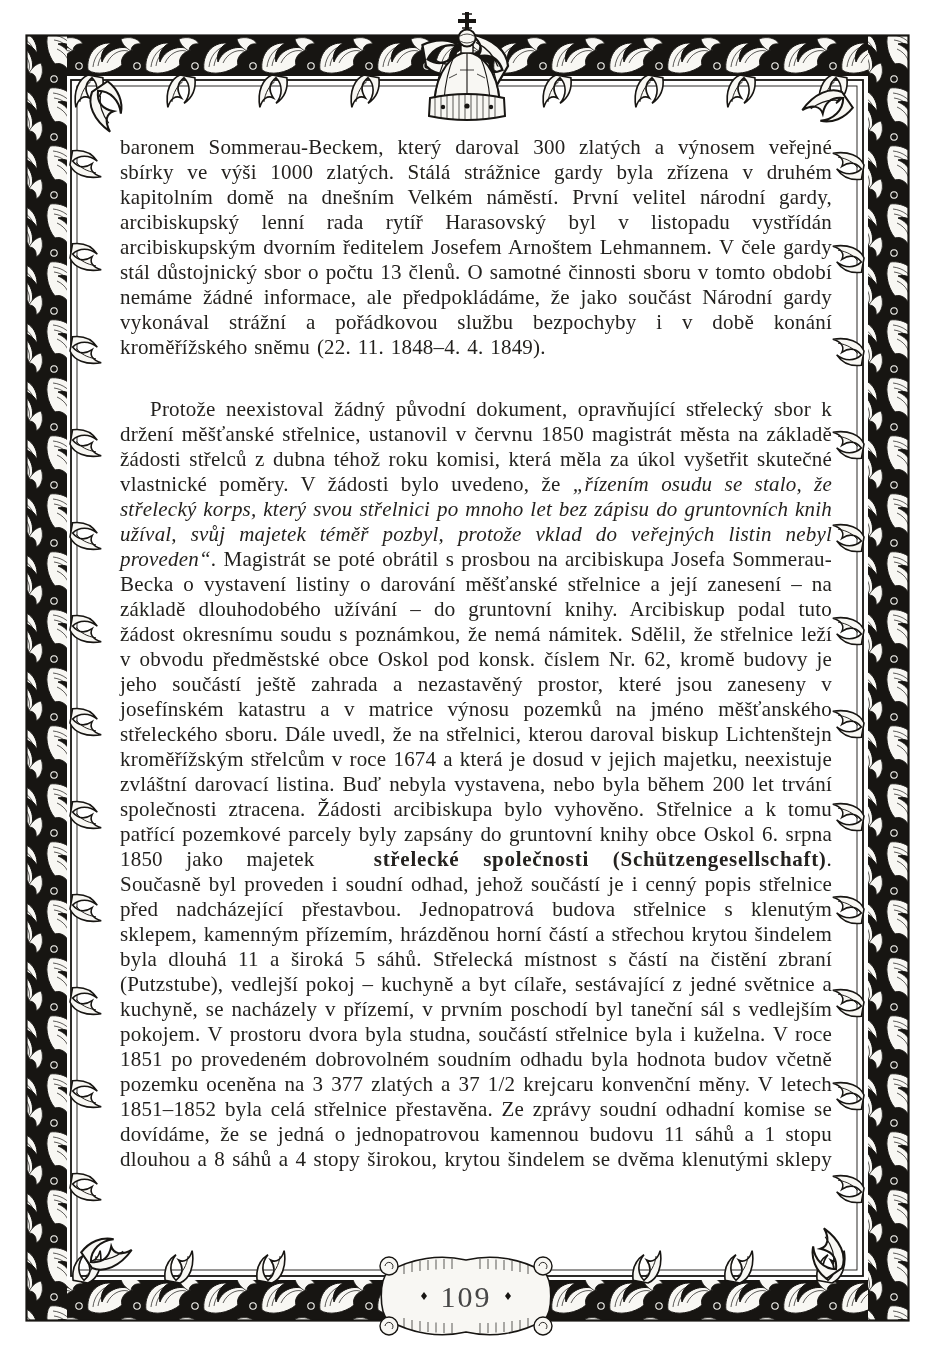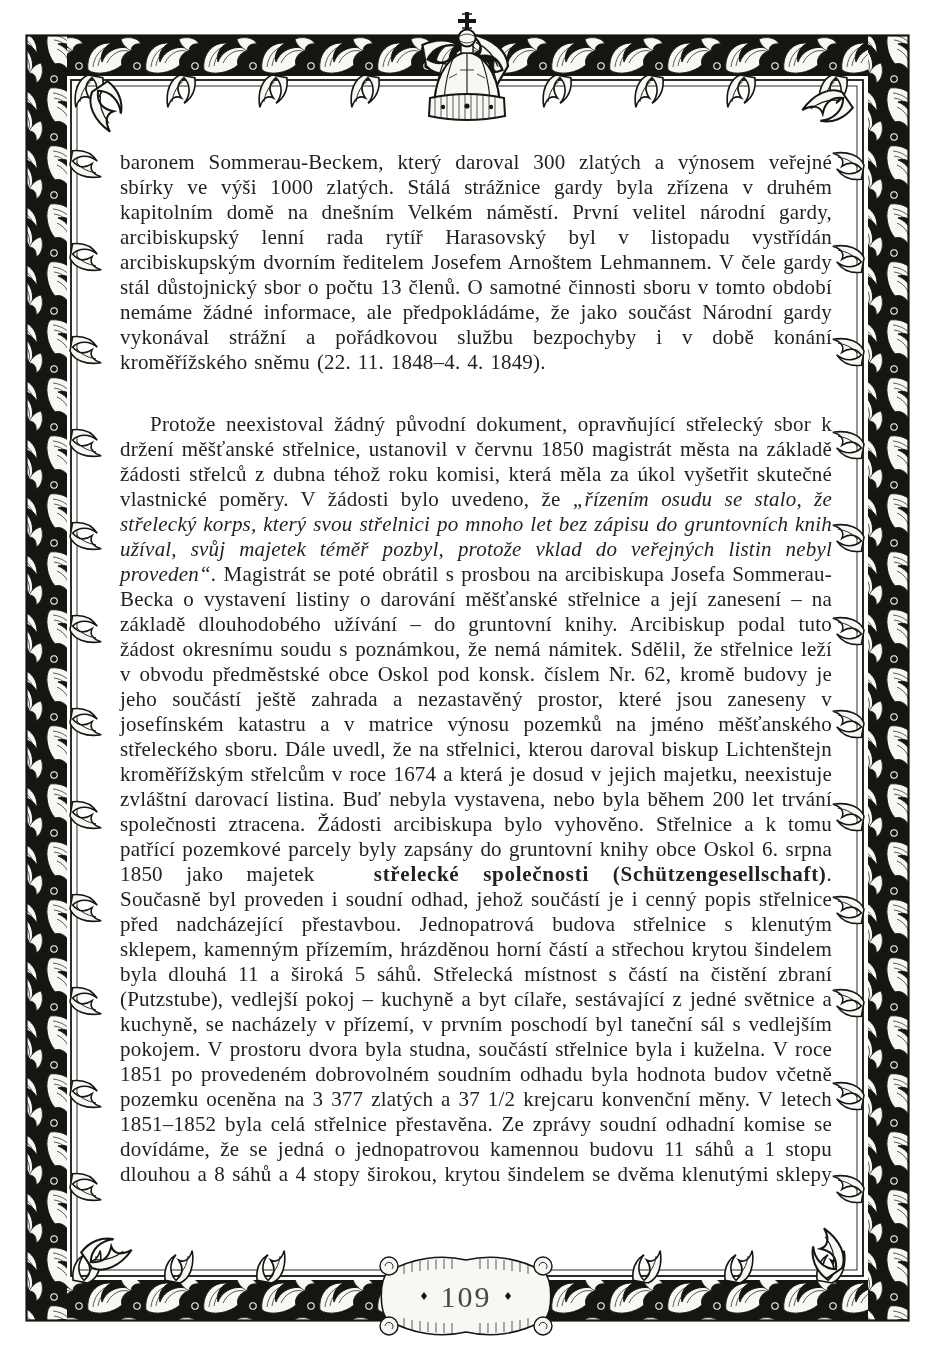--- a/index.html
+++ b/index.html
@@ -1,21 +1,21 @@
 <!DOCTYPE html>
 <html><head>
 <meta charset="utf-8">
 <style>
   html, body { margin:0; padding:0; background:#ffffff; }
   .page {
     position:relative; width:933px; height:1346px; background:#ffffff;
     font-family:"Liberation Serif", serif; color:#24221f; overflow:hidden;
   }
   svg.frame { position:absolute; left:0; top:0; z-index:1; }
-  main.textblock { position:absolute; left:120px; top:150px; width:712px; z-index:2; }
+  main.textblock { position:absolute; left:120px; top:135px; width:712px; z-index:2; }
   .para {
     margin:0; font-size:21px; line-height:25px; text-align:justify;
     letter-spacing:0.2px; word-spacing:1.4px;
   }
   .para.indent { text-indent:30px; margin-top:37px; }
   .para.jlast { text-align-last:justify; }
   .run-italic { font-style:italic; }
   .run-bold { font-weight:bold; letter-spacing:0.7px;margin-left:36px; }
 </style>
 </head>

